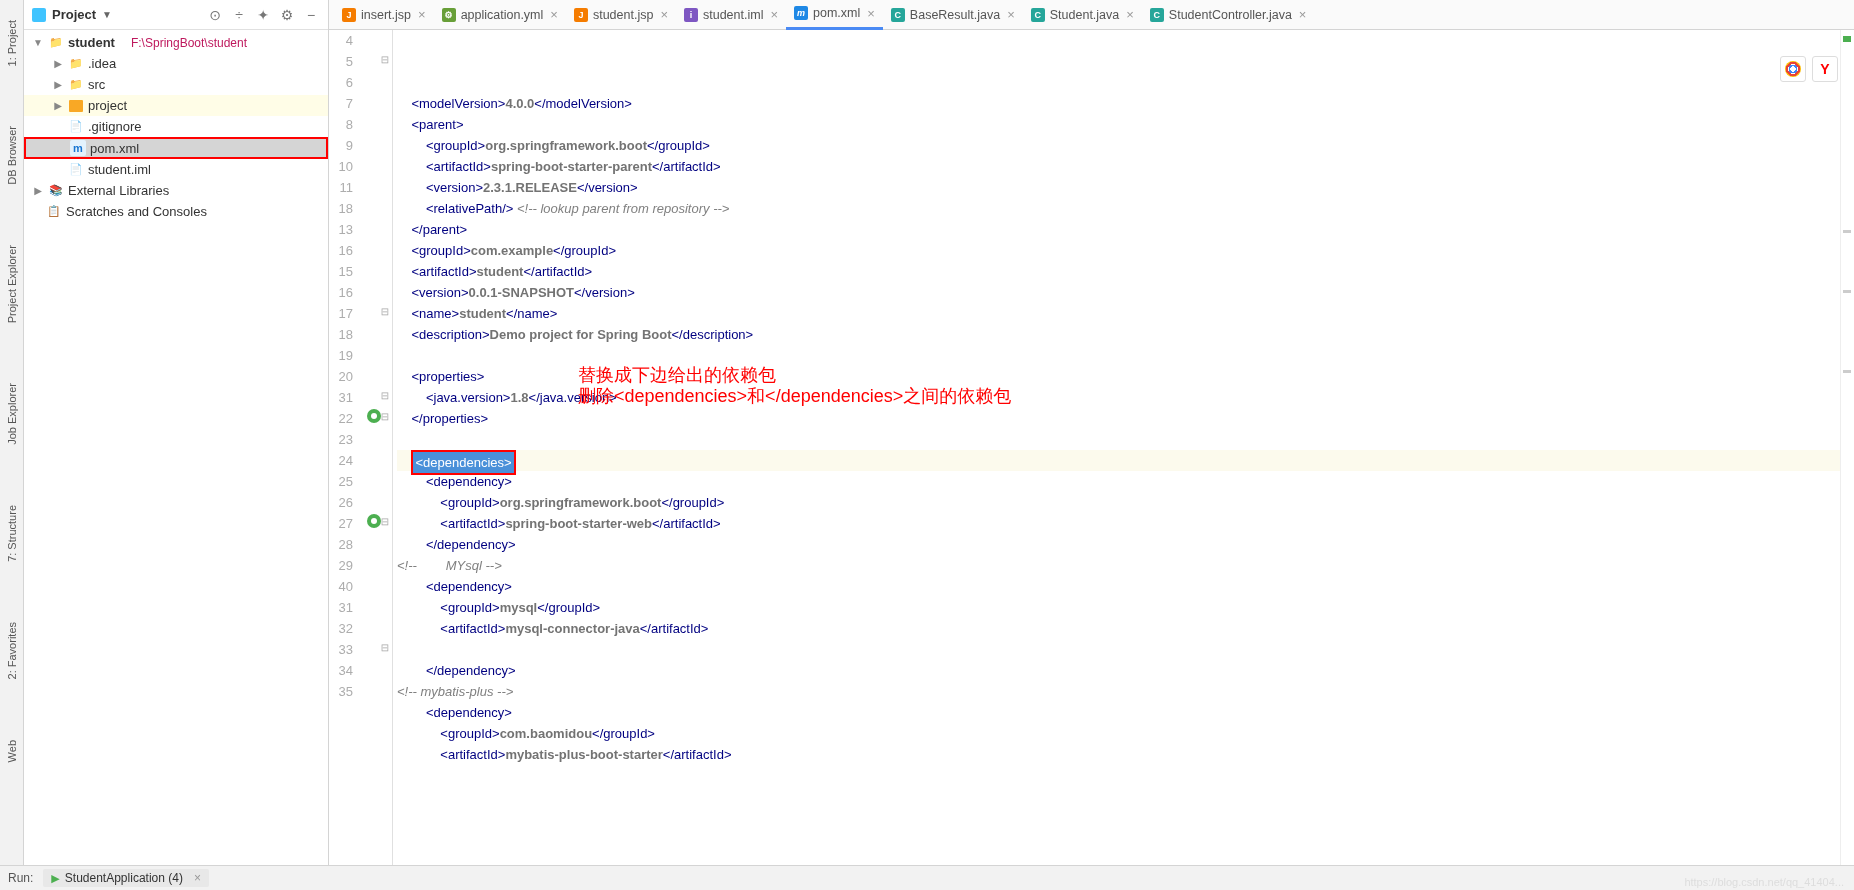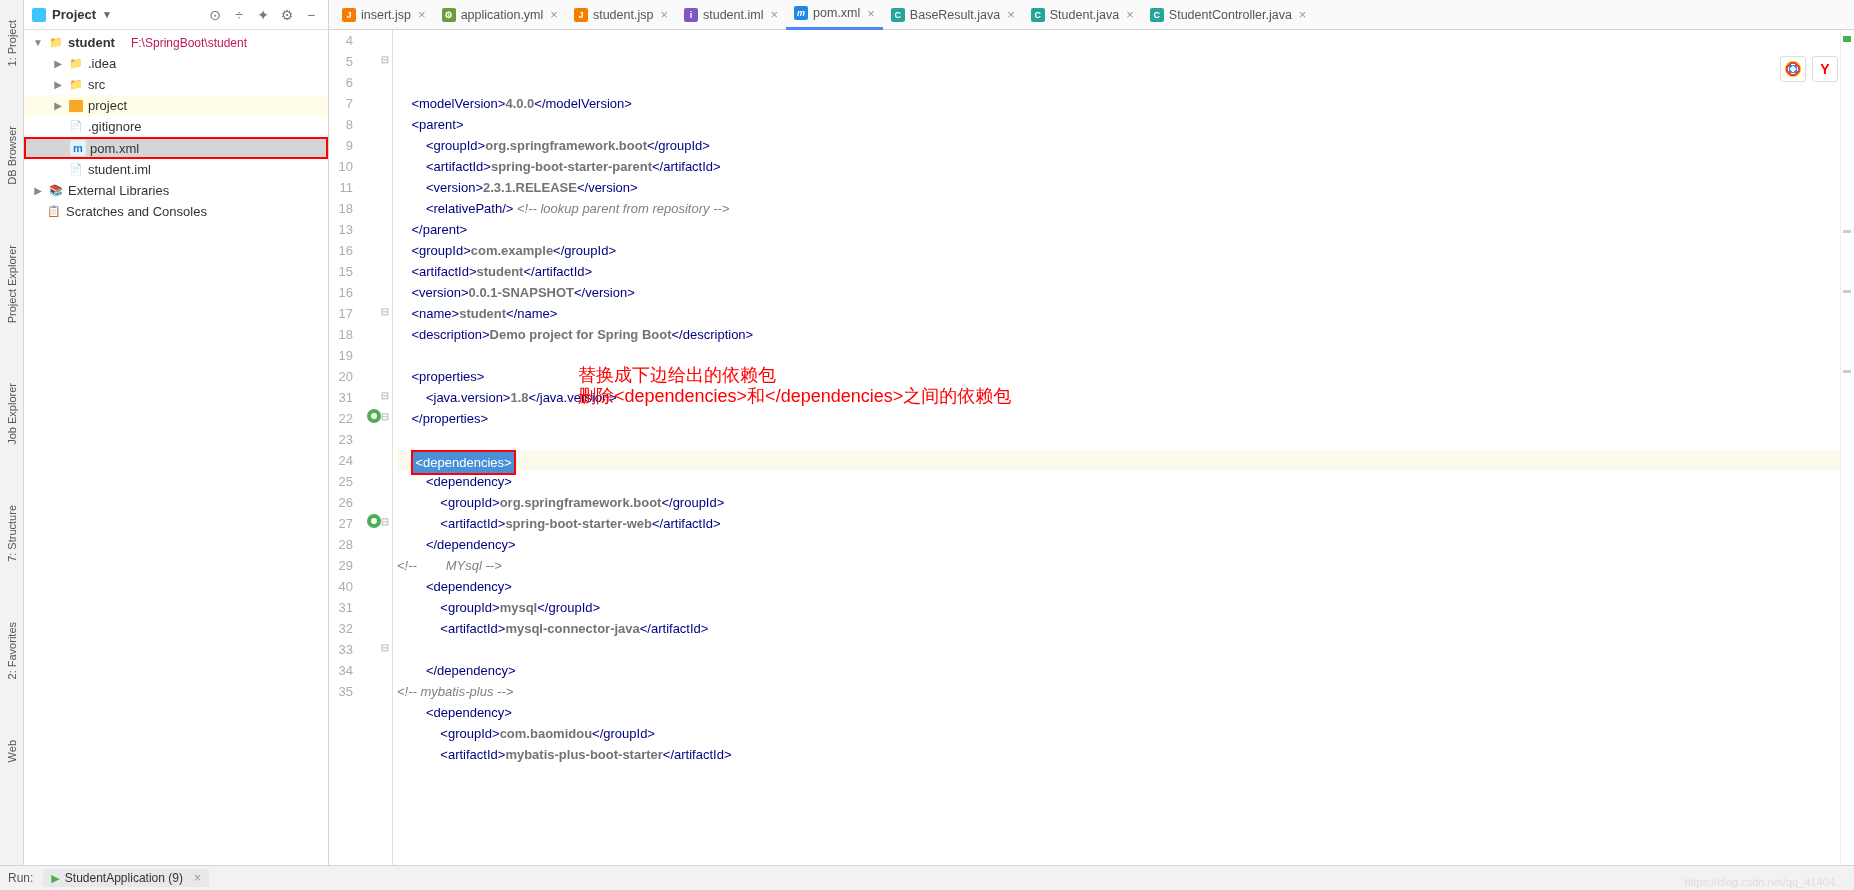--- a/index.html
+++ b/index.html
@@ -270,17 +270,17 @@
       <span class="bc-sep">›</span>
       <span>dependencies</span>
     </div>
   </div>
 </div>
 
 <div class="bottom-bar">
   <span class="run-label">Run:</span>
   <div class="run-tab">
     <span class="run-icon">▶</span>
-    <span>StudentApplication (9)</span>
+    <span>StudentApplication (4)</span>
     <span class="run-close">×</span>
   </div>
   <div class="watermark">https://blog.csdn.net/qq_41404...</div>
 </div>
 
 </body></html>

